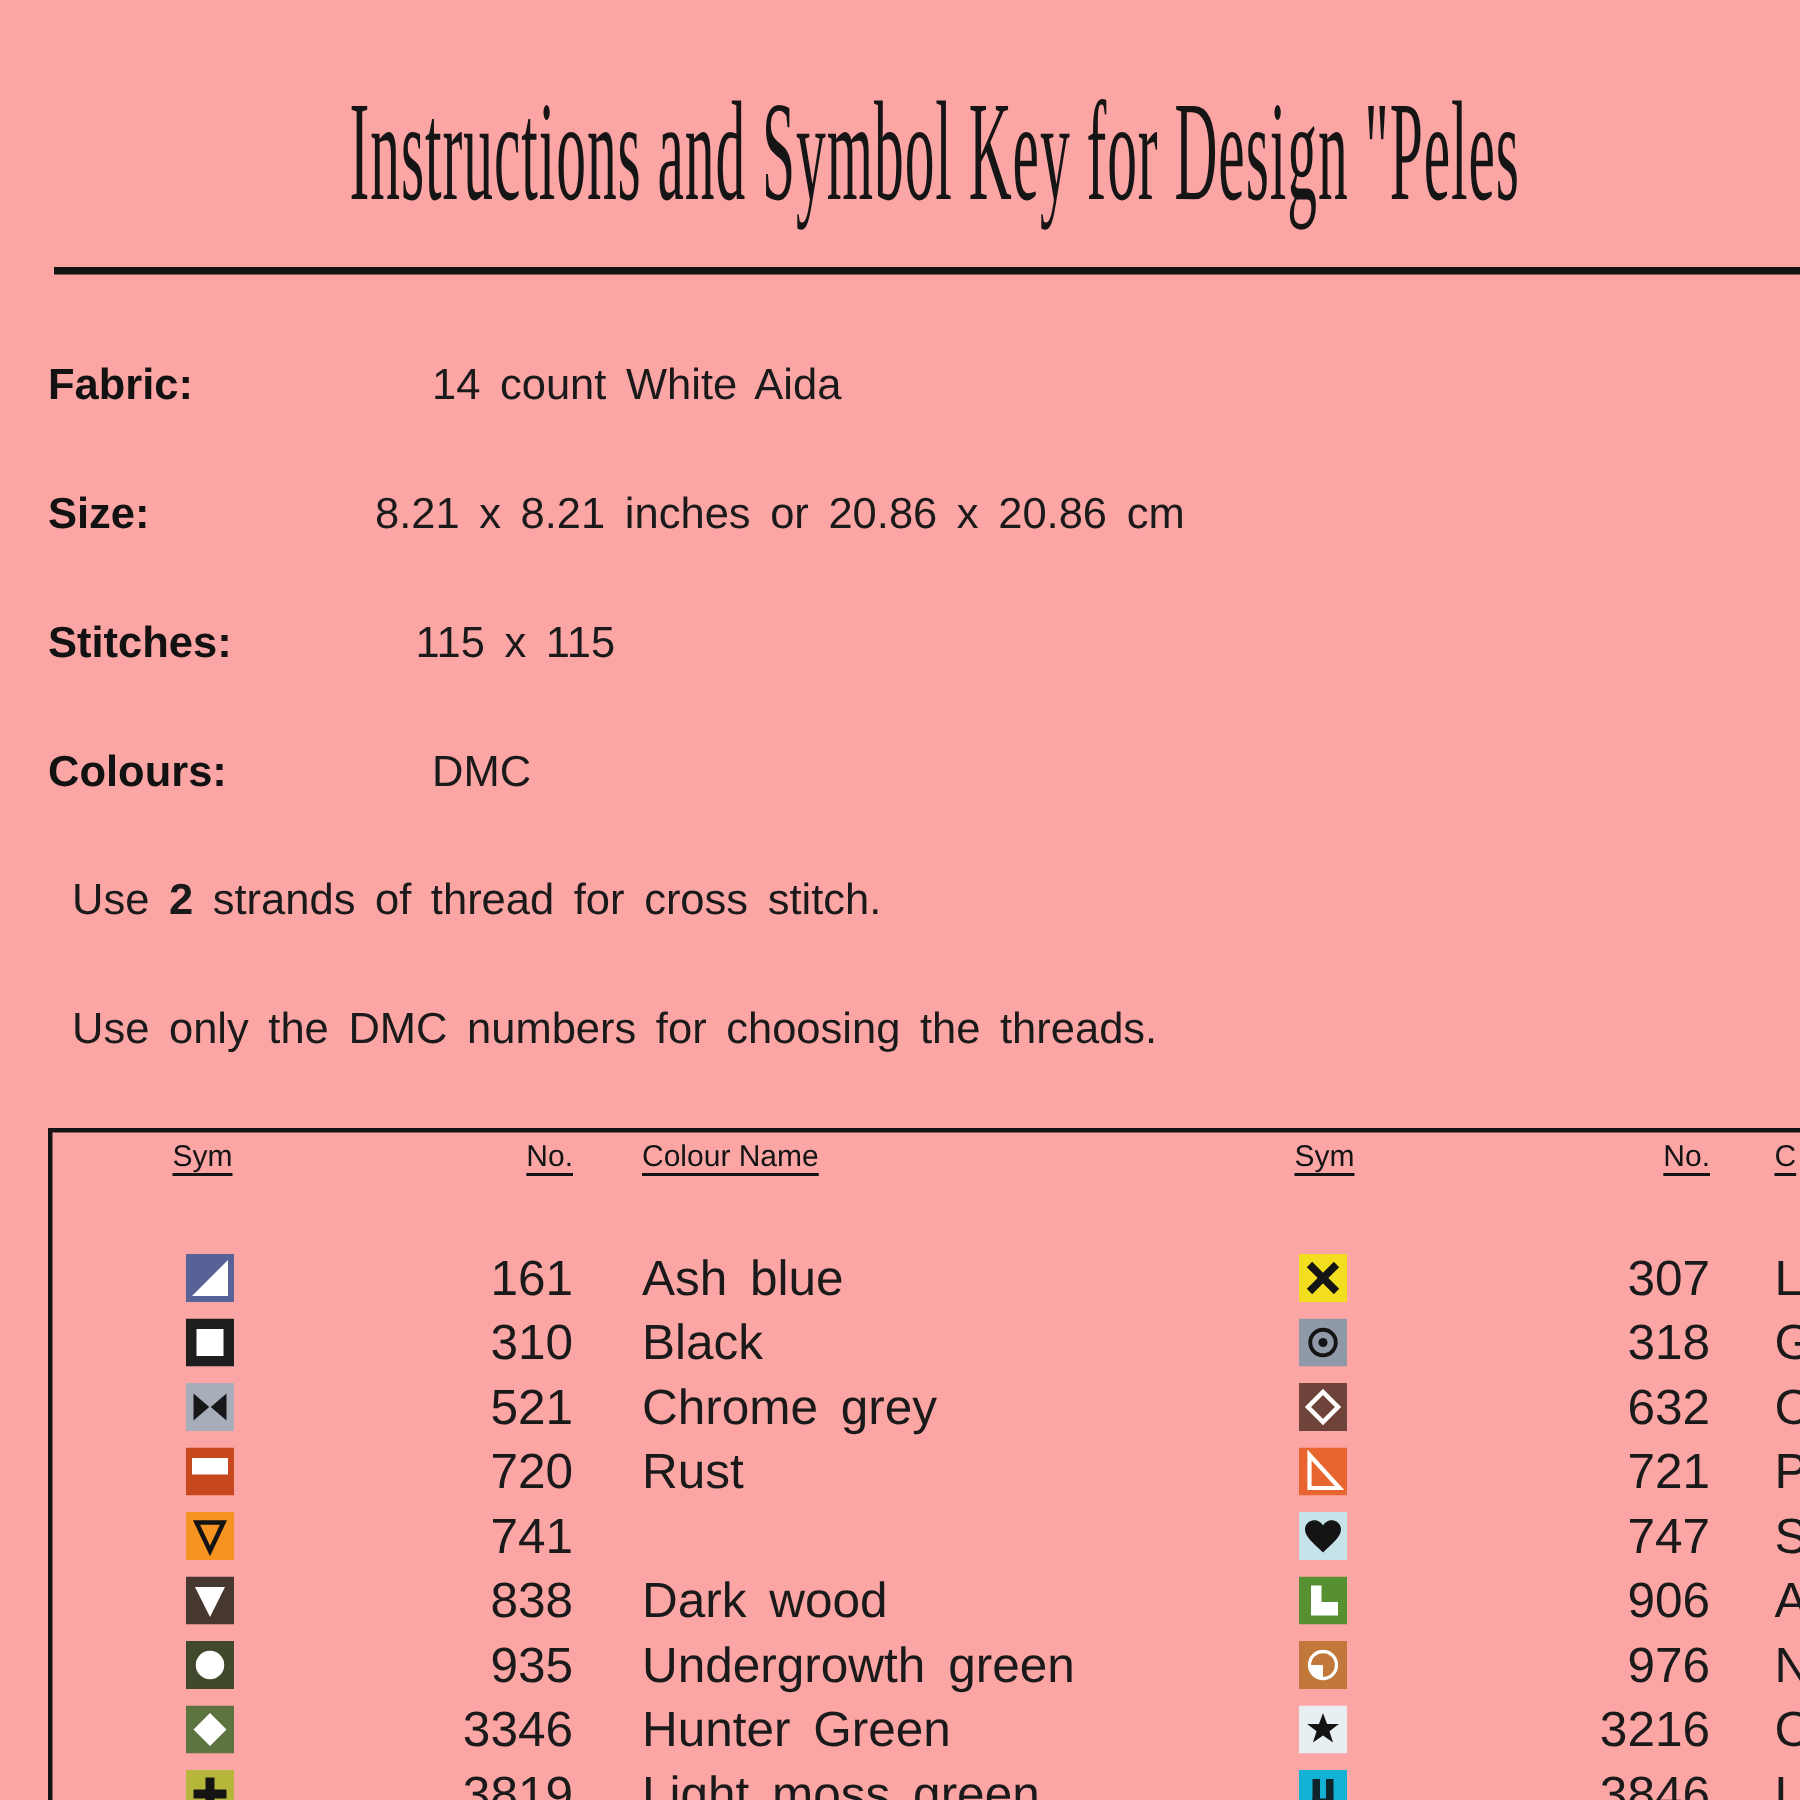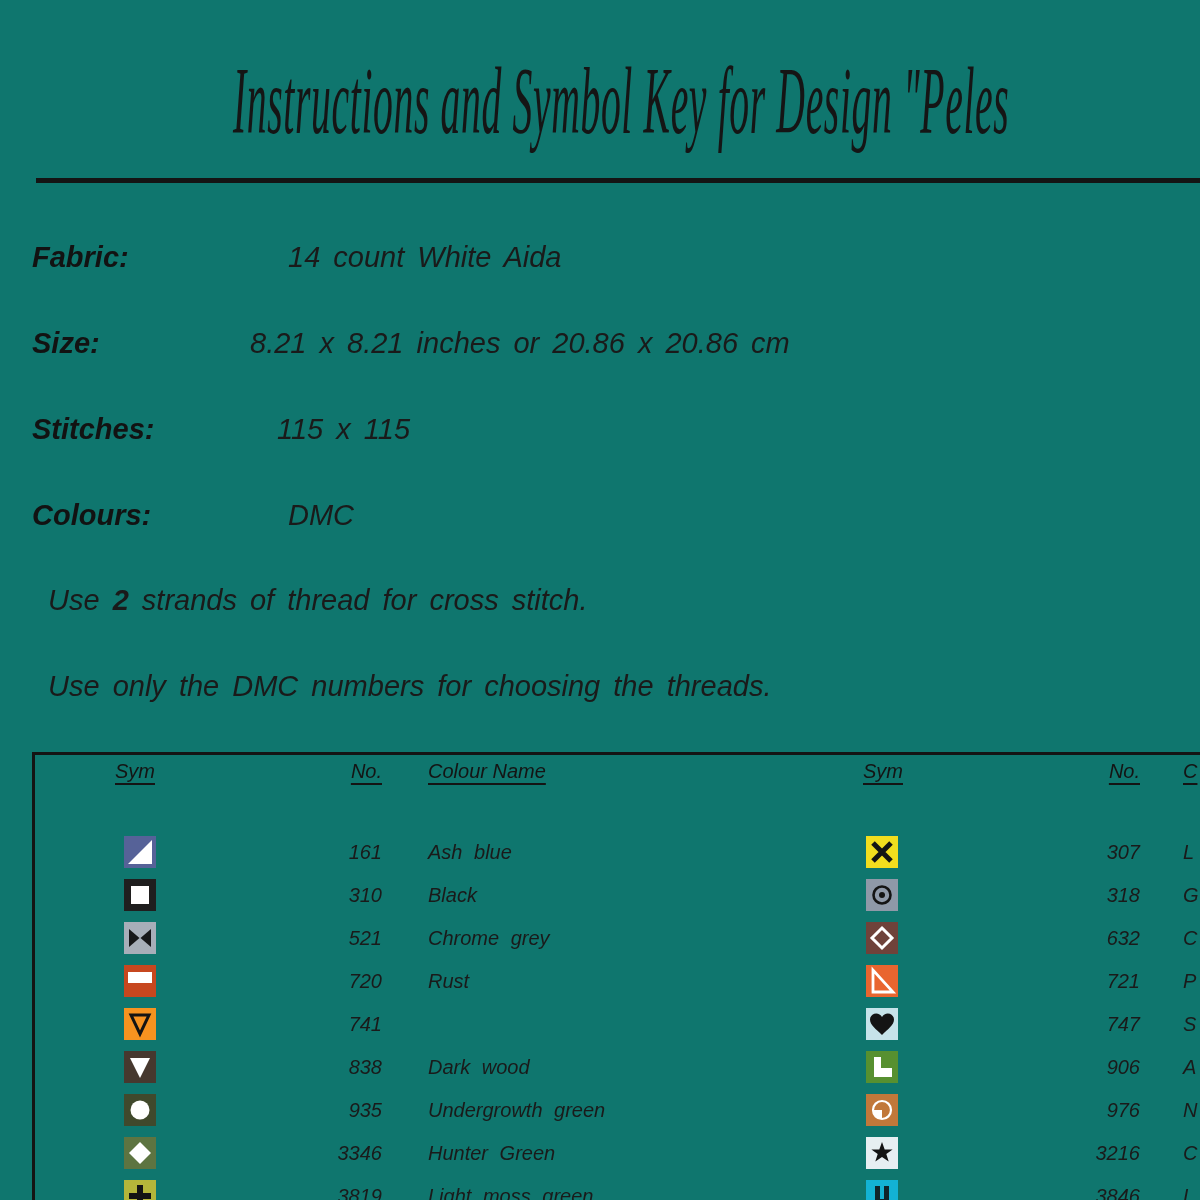--- a/index.html
+++ b/index.html
@@ -1,18 +1,18 @@
 <!DOCTYPE html>
 <html><head>
 <meta charset="utf-8">
 <style>
   html,body{margin:0;padding:0;background:#ffffff;}
   .page{
-    position:relative;width:1200px;height:1200px;background:#0f766e;
-    overflow:hidden;font-family:"Liberation Sans",sans-serif;color:#1a1a1a;font-style:italic;
+    position:relative;width:1200px;height:1200px;background:#fca5a5;
+    overflow:hidden;font-family:"Liberation Sans",sans-serif;color:#1a1a1a;
   }
   
   .title{
     position:absolute;left:233px;top:47px;white-space:nowrap;
     font-family:"Liberation Serif",serif;font-size:64px;font-weight:500;
     transform:scale(0.62,1.48);transform-origin:left top;color:#151515;
     letter-spacing:1px;
   }
   .rule{position:absolute;left:36px;top:178px;width:1400px;height:5px;background:#141414;}
   
@@ -39,21 +39,21 @@
   }
   .kt-head{position:absolute;top:5px;height:32px;font-size:20px;white-space:nowrap;
     text-decoration:underline;text-decoration-thickness:2px;text-underline-offset:5px;color:#141414;}
   .kt-head.sym-l{left:80px}
   .kt-head.no-l{left:240px;width:107px;text-align:right;display:inline-block;}
   .kt-head.name-l{left:393px}
   .kt-head.sym-r{left:828px}
   .kt-head.no-r{left:1000px;width:105px;text-align:right;display:inline-block;}
   .kt-head.name-r{left:1148px}
   .key-row{position:absolute;left:0;height:43px;width:100%;}
-  .key-row .cell{position:absolute;top:0;height:32px;line-height:32px;font-size:20px;white-space:nowrap;word-spacing:6px;}
+  .key-row .cell{position:absolute;top:0;height:32px;line-height:32px;font-size:33px;white-space:nowrap;word-spacing:6px;}
   .key-row .sym{width:32px;height:32px;line-height:0;}
   .key-row .sym-l{left:89px}
   .key-row .no-l{left:240px;width:107px;text-align:right;}
   .key-row .name-l{left:393px}
   .key-row .sym-r{left:831px}
   .key-row .no-r{left:1000px;width:105px;text-align:right;}
   .key-row .name-r{left:1148px}
   .key-row svg{display:block;}
 </style>
 </head>

